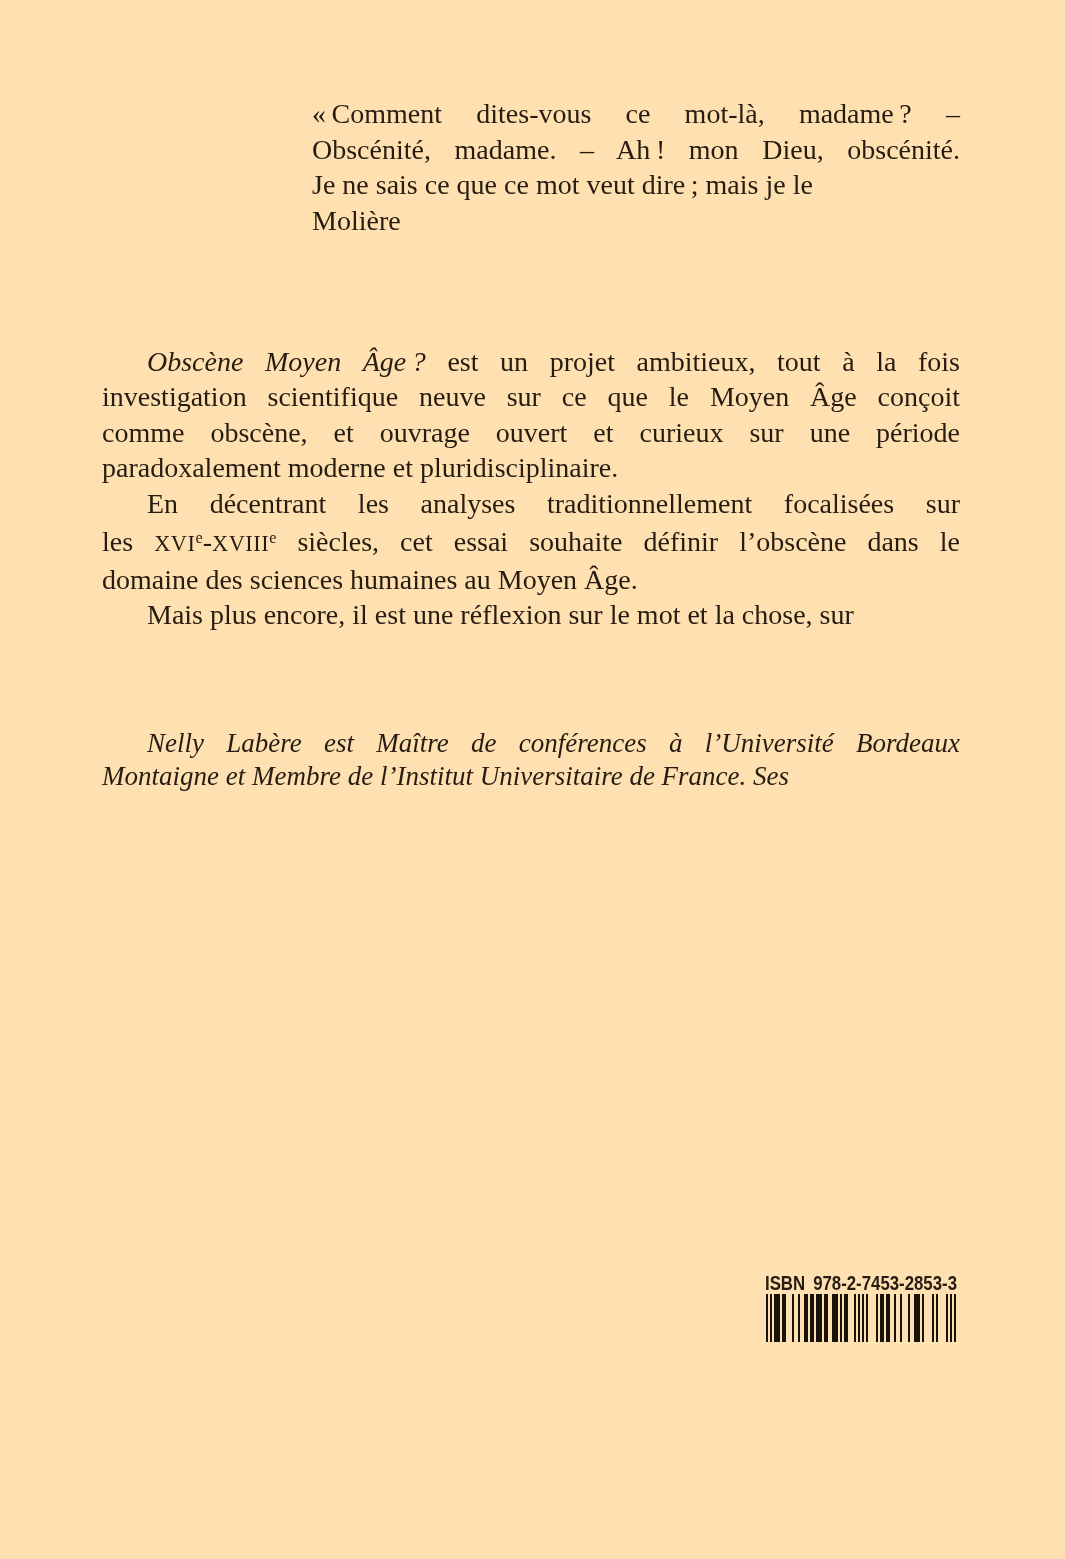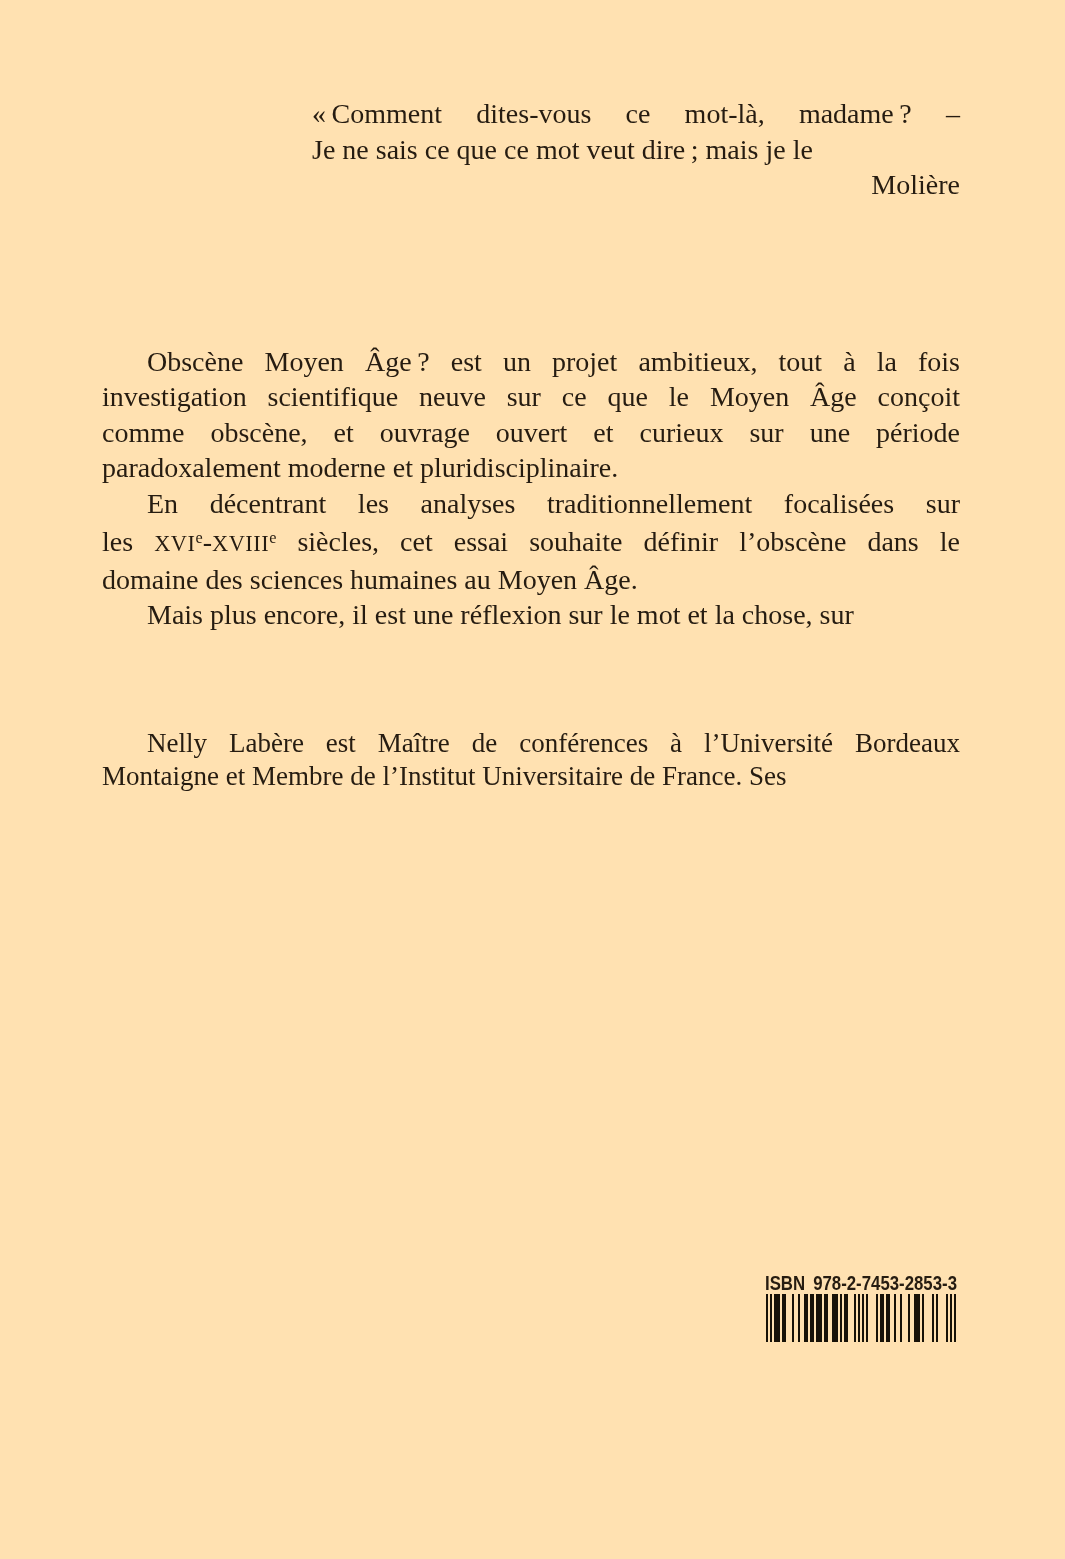--- a/index.html
+++ b/index.html
@@ -6,26 +6,26 @@
   .page{
     position:relative;width:1065px;height:1342px;background:#ffe1b1;
     color:#261c11;font-family:"Liberation Serif",serif;overflow:hidden;
   }
   
   .line{text-align:justify;text-align-last:justify;}
   .line:last-child{text-align-last:left;}
   .para .line:first-child{text-indent:45px;}
 
   .quote{position:absolute;left:312px;top:96px;width:648px;font-size:28px;line-height:35.5px;}
-  .attribution{text-align:right;}
+  .attribution{}
 
   .body-text{position:absolute;left:102px;top:344px;width:858px;font-size:28px;line-height:35.4px;}
-  .bio{position:absolute;left:102px;top:727px;width:858px;font-size:27px;line-height:32.6px;}
+  .bio{position:absolute;left:102px;top:727px;width:858px;font-size:27px;line-height:32.6px;font-style:italic;}
 
-  .it{}
+  .it{font-style:italic;}
   .sc{font-size:0.8em;letter-spacing:0.5px;}
   .sup{font-size:0.58em;vertical-align:0.52em;}
   .sp{margin-left:3px;}
 
   .series{position:absolute;left:104px;top:1361px;font-size:27px;font-style:italic;}
 
   .barcode{position:absolute;left:744px;top:1271px;width:216px;height:125px;font-family:"Liberation Sans",sans-serif;}
   .isbn-row{
     position:absolute;left:21px;top:0;width:240px;display:flex;justify-content:space-between;
     font-size:21px;font-weight:bold;transform:scaleX(0.8);transform-origin:0 0;white-space:nowrap;
@@ -39,20 +39,21 @@
   .dg2{left:122px;width:89px;}
 </style>
 </head>
 <body>
 
 <div class="page">
 
   <div class="quote">
     <div>
         <div class="line">« Comment dites-vous ce mot-là, madame ? –</div>
+        <div class="line">Obscénité, madame. – Ah ! mon Dieu, obscénité.</div>
         <div class="line">Je ne sais ce que ce mot veut dire ; mais je le</div>
       </div>
     <div class="attribution">Molière</div>
   </div>
 
   <div class="body-text">
     <div class="para">
         <div class="line"><span class="it">Obscène Moyen Âge ?</span><span> est un projet ambitieux, tout à la fois</span></div>
         <div class="line">investigation scientifique neuve sur ce que le Moyen Âge conçoit</div>
         <div class="line">comme obscène, et ouvrage ouvert et curieux sur une période</div>

